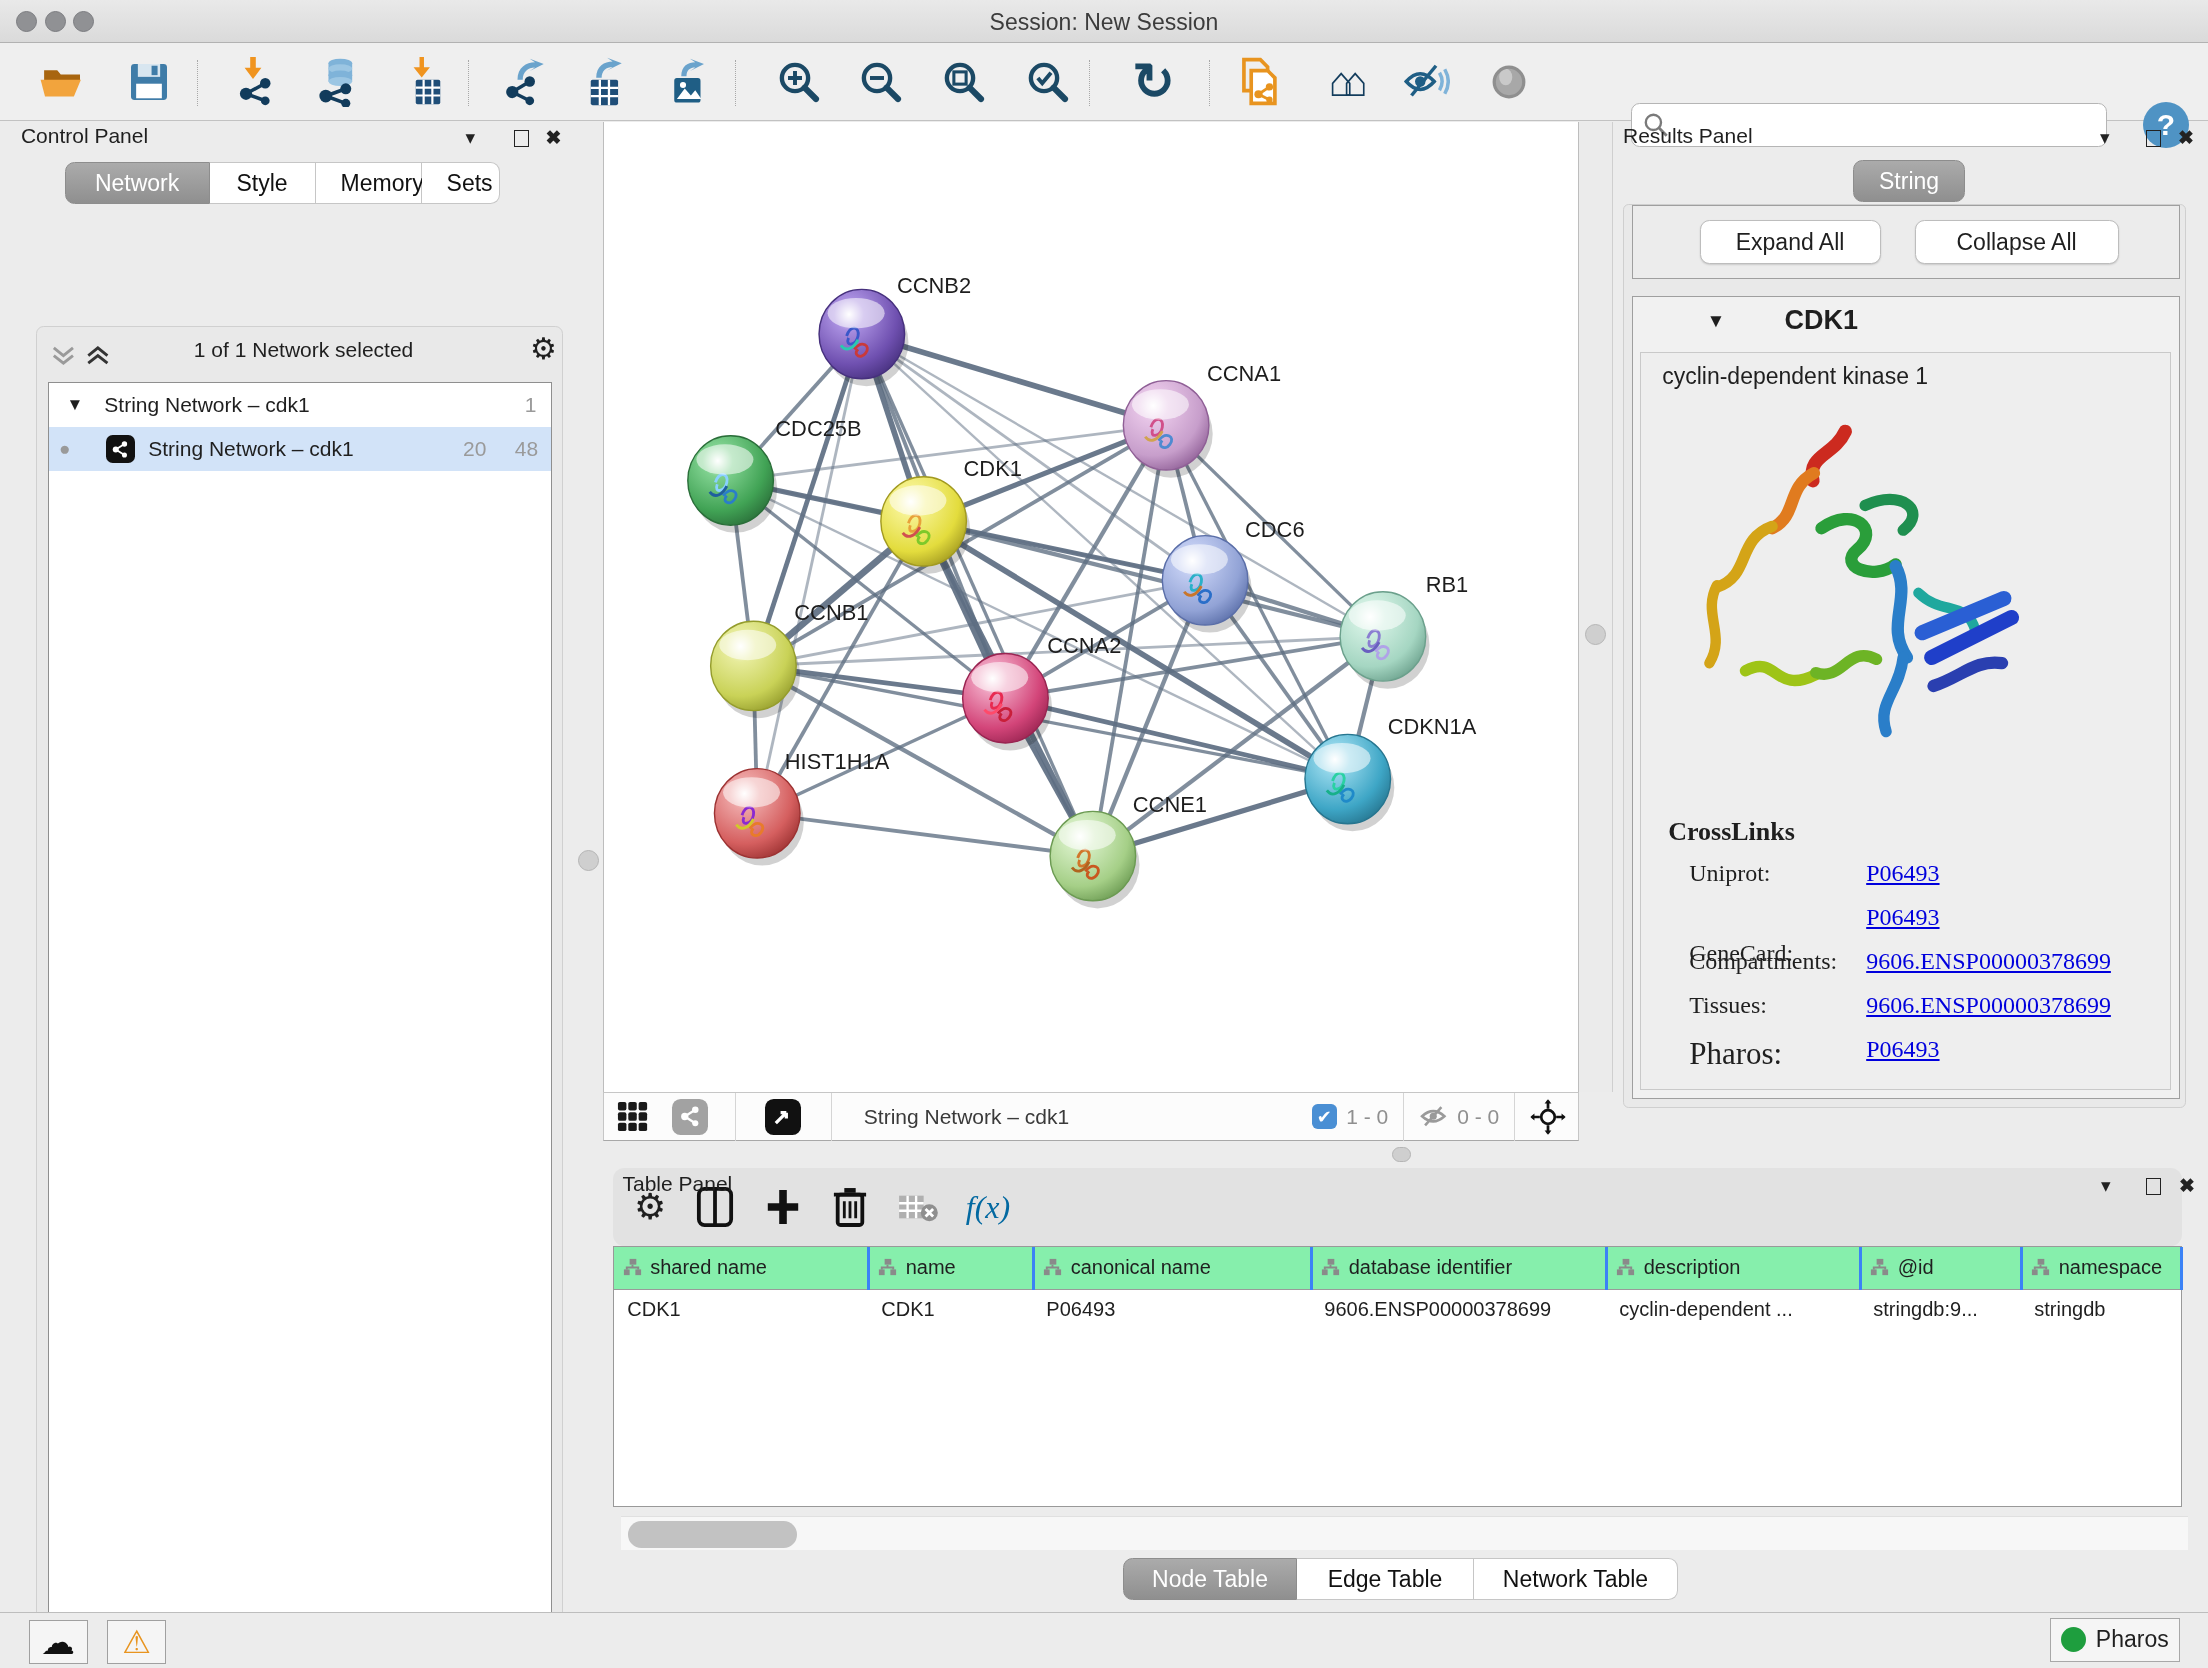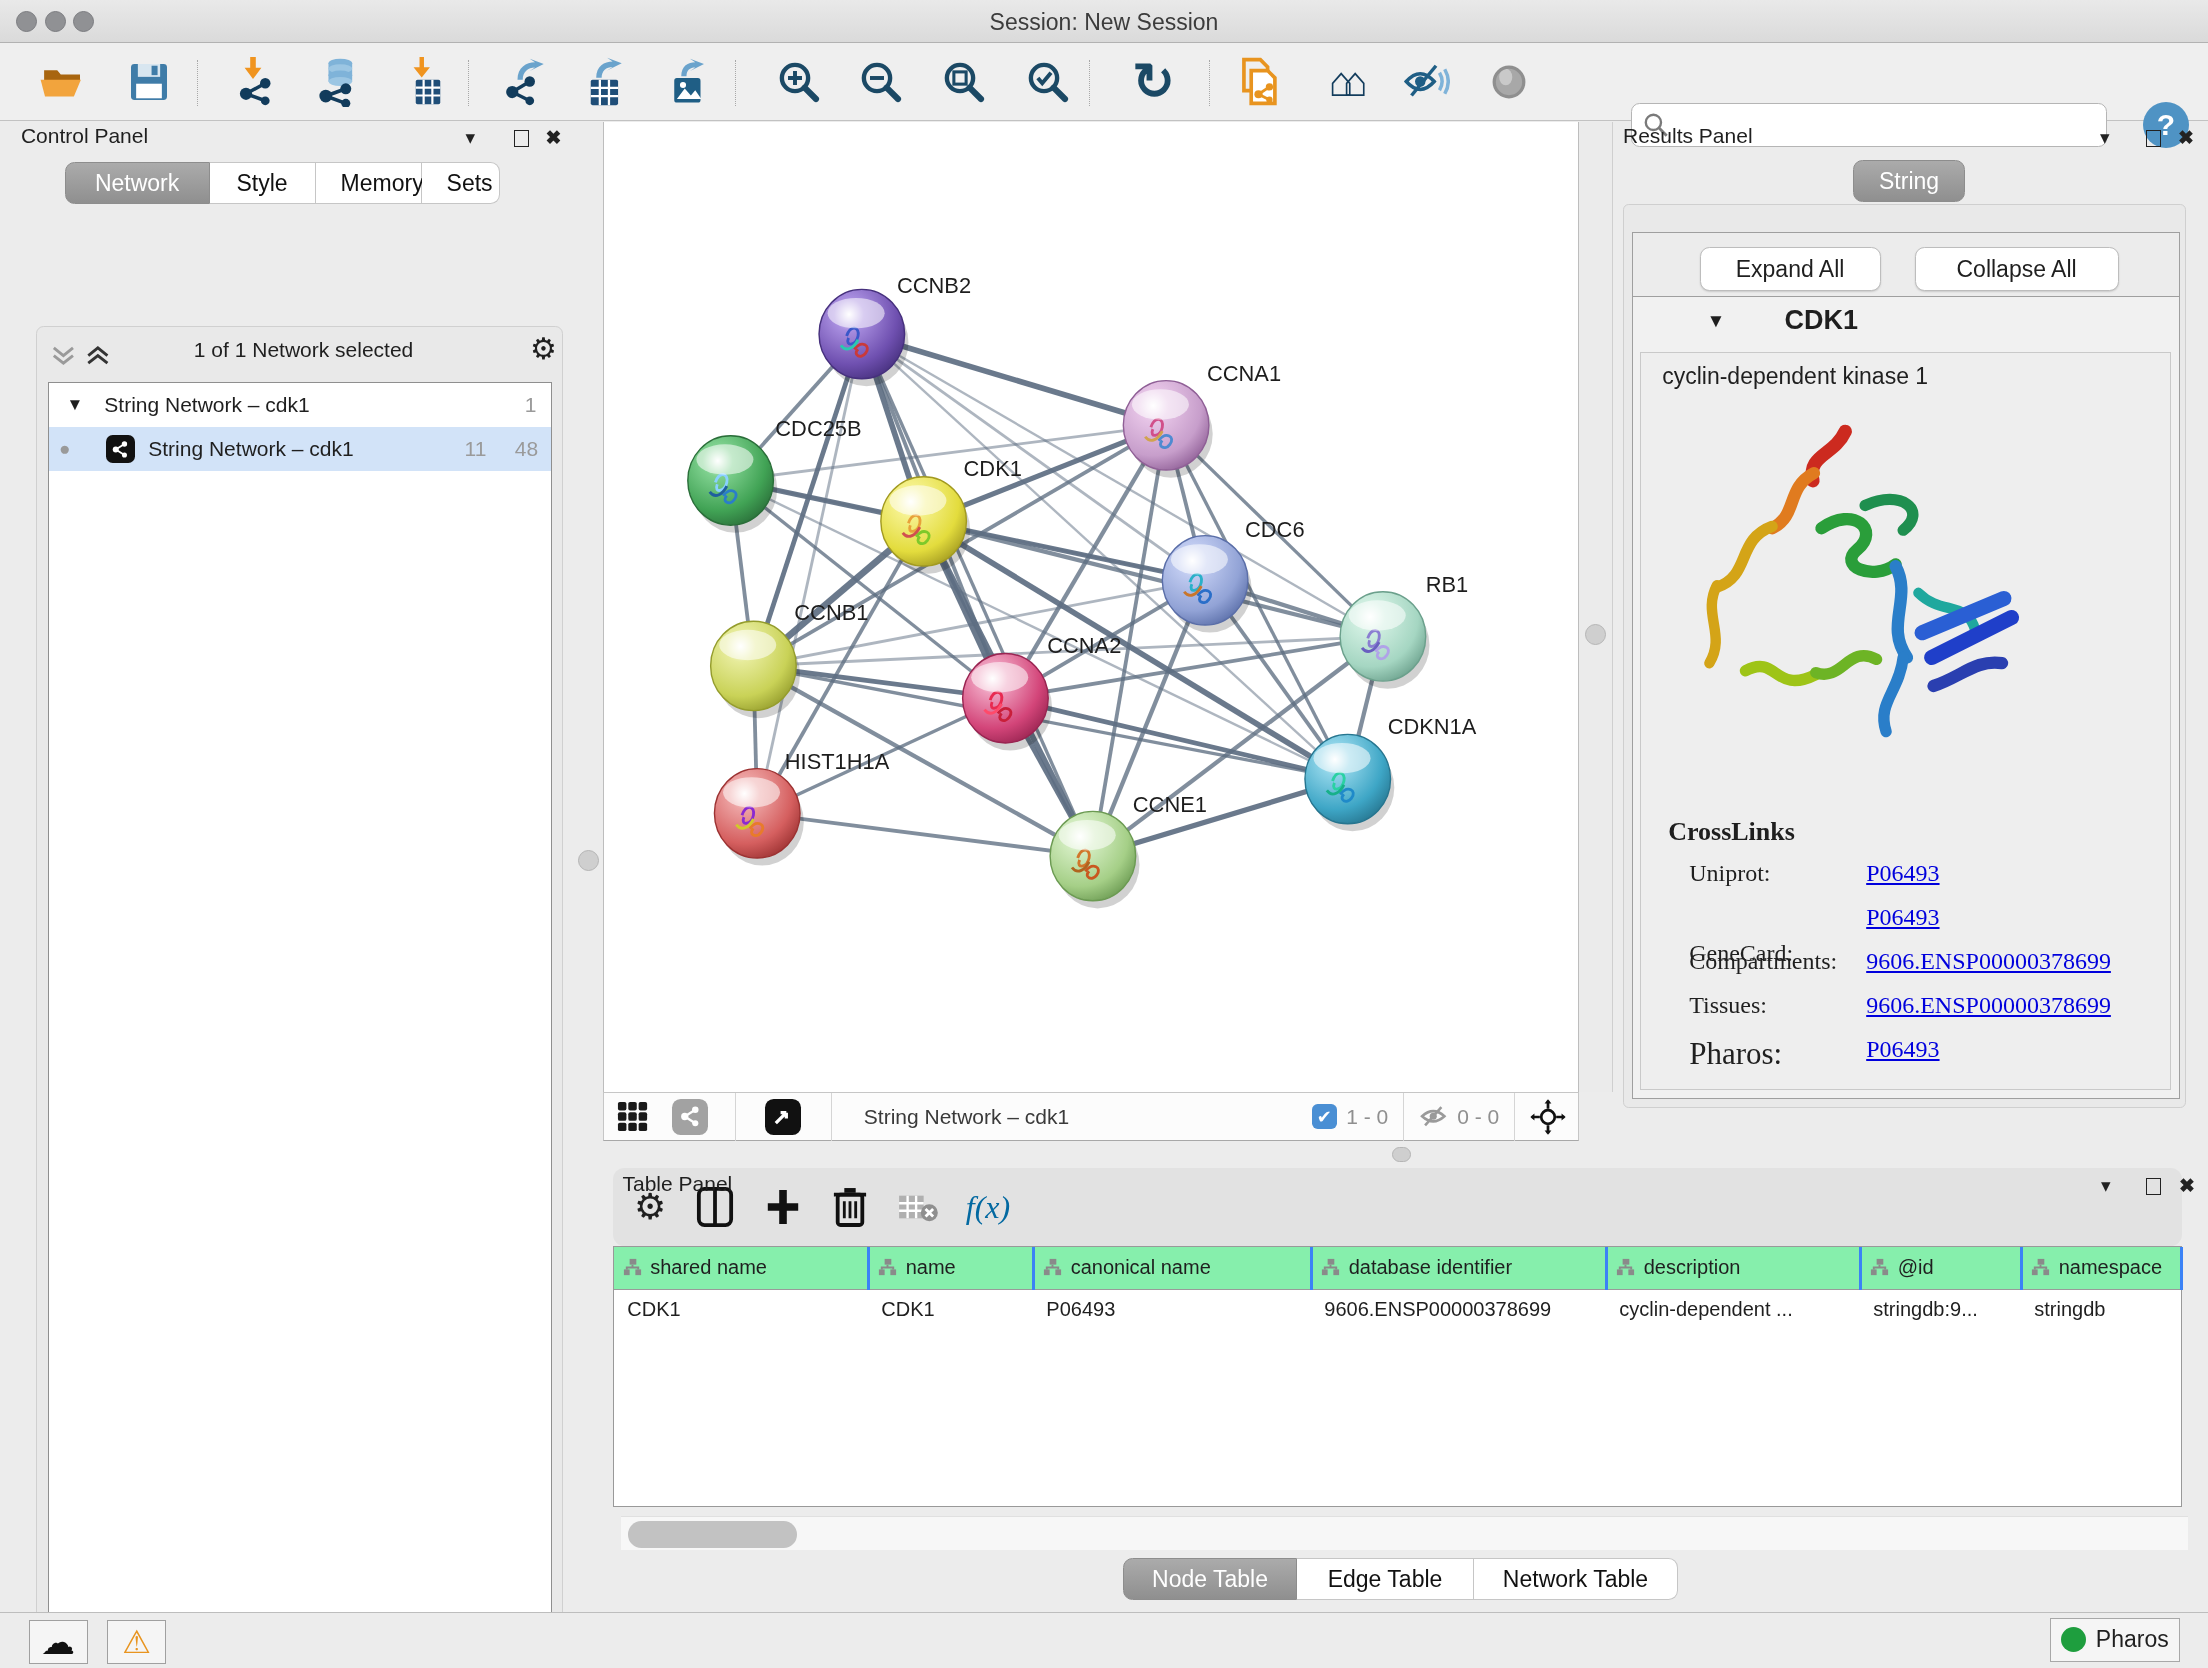--- a/index.html
+++ b/index.html
@@ -55,21 +55,21 @@
   .nb-sep { width:0; height:48px; border-left:1px solid #d5d5d5; }
   .nb-txt { font-size:21px; color:#3a3a3a; }
   .nb-cnt { font-size:21px; color:#8f8f8f; }
 
   
   .knob { border-radius:50%; background:#cfcfcf; border:1px solid #b5b5b5; }
 
   
   #results-panel { left:1579px; top:122px; width:630px; height:1046px; }
   #rp-outer { left:44px; top:82px; width:563px; height:904px; background:#e9e9e9; border:1px solid #cfcfcf; border-radius:5.7px; }
-  #rp-btnbox { left:7.6px; top:27px; width:548px; height:74px; border:1px solid #9f9f9f; background:#ececec; }
+  #rp-btnbox { left:7.6px; top:0; width:548px; height:74px; border:1px solid #9f9f9f; background:#ececec; }
   .rp-btn { height:44px; background:#fff; border:1px solid #bdbdbd; border-radius:9.5px; font-size:23px;
     display:flex; align-items:center; justify-content:center; box-shadow:0 1px 1.9px rgba(0,0,0,.15); }
   #rp-content { left:7.6px; top:91px; width:548px; height:803px; border:1px solid #9f9f9f; background:#f1f1f1; }
   #rp-inner { left:7.6px; top:55px; width:531px; height:738px; border:1px solid #c9c9c9; background:#eeeeee;padding-left:7px; }
   .serif { font-family:"Liberation Serif", serif; }
   .xl-link { color:#0000dd; text-decoration:underline; }
   .xl-row { position:relative; height:44px; }
 
   
   #table-panel { left:613px; top:1168px; width:1586px; height:444px; }
@@ -281,21 +281,21 @@
           <span style="margin-left:9.5px;color:#9a9a9a;font-size:19px">●</span>
           <span class="share-sq" style="margin-left:36px">
             <svg width="19" height="19" viewBox="0 0 24 24">
                 <circle cx="17" cy="5" r="3.4" fill="#fff"></circle>
                 <circle cx="6" cy="12" r="3.8" fill="#fff"></circle>
                 <circle cx="17" cy="19" r="3.2" fill="#fff"></circle>
                 <path d="M6 12 17 5M6 12l11 7" stroke="#fff" stroke-width="2.4"></path>
               </svg>
           </span>
           <span style="margin-left:13.3px">String Network – cdk1</span>
-          <span class="cnt" style="margin-left:auto">11</span>
+          <span class="cnt" style="margin-left:auto">20</span>
           <span class="cnt" style="margin-left:28.5px;margin-right:13.3px">48</span>
         </div>
       </div>
     </div>
   </div>
 
   <div class="abs knob" style="left:578px;top:850px;width:21px;height:21px"></div>
 
   <div id="net-canvas" class="abs">
     <svg id="net-svg" width="974" height="968" viewBox="0 0 1024 1018">

